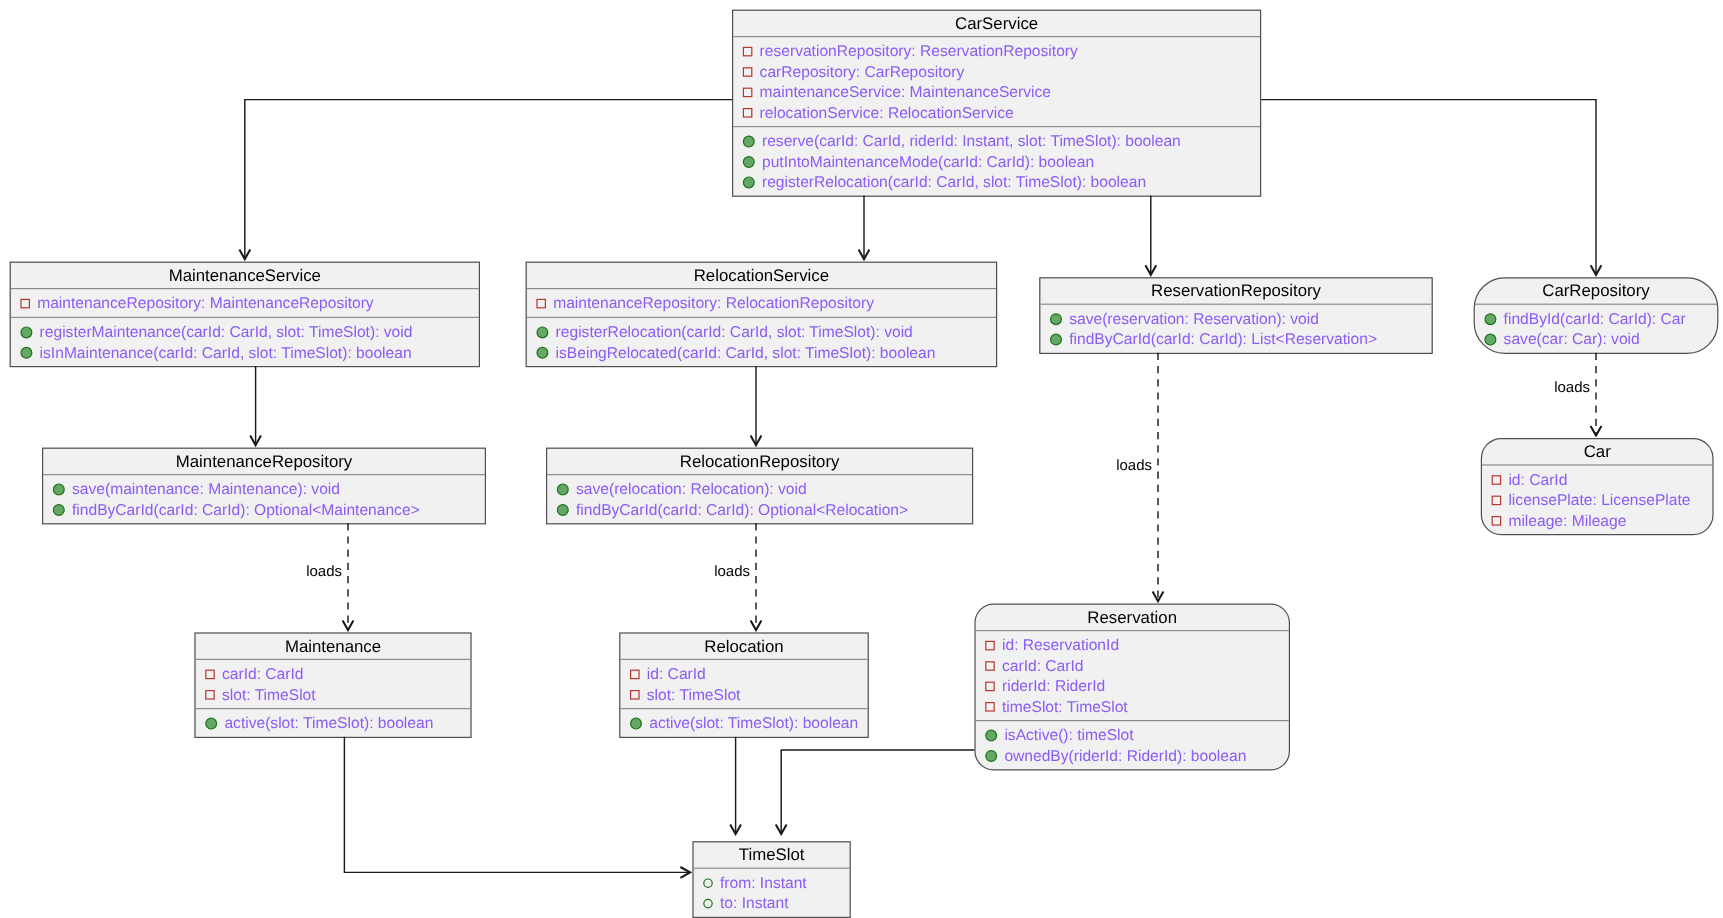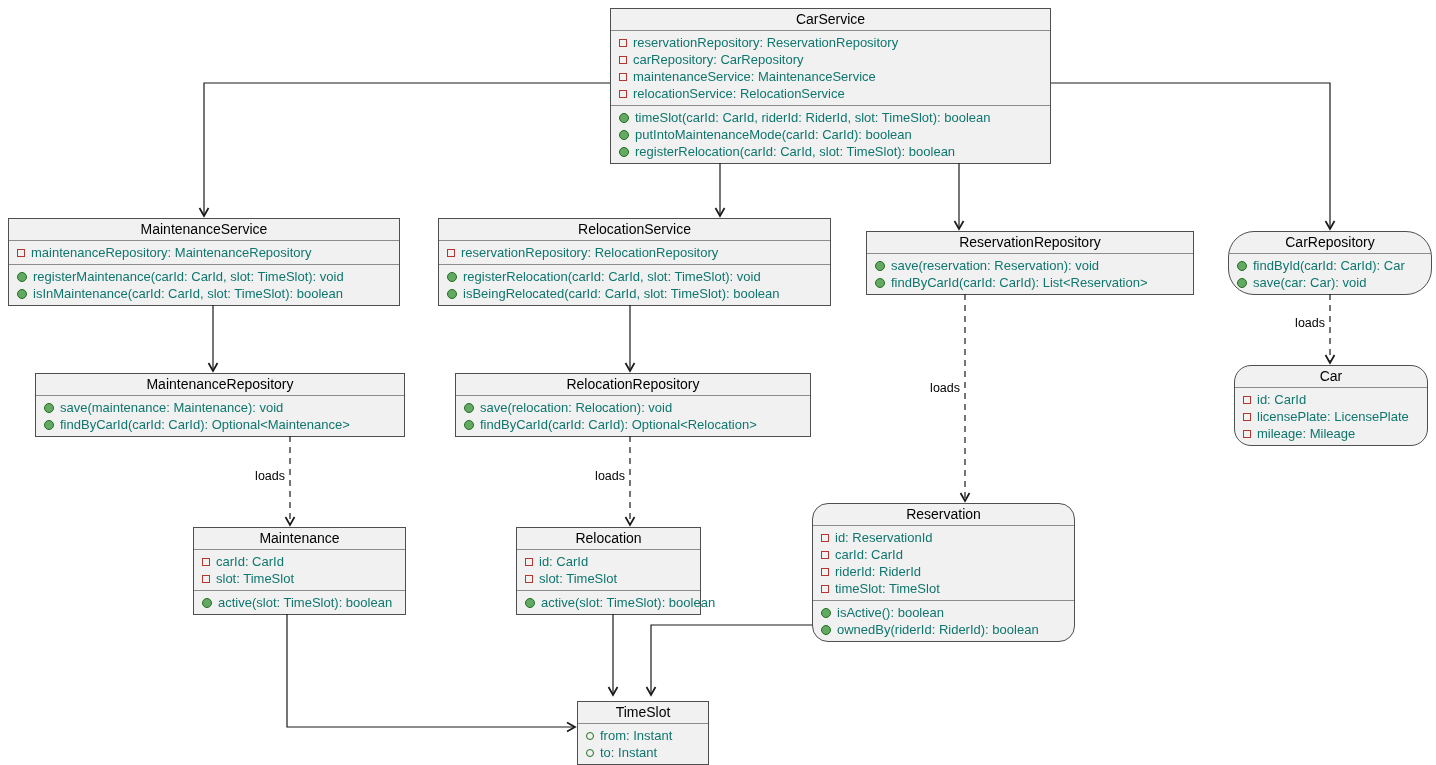--- a/index.html
+++ b/index.html
@@ -4,21 +4,21 @@
 <style>
   html,body{margin:0;padding:0;background:#fff;}
   .canvas{position:relative;width:1436px;height:765px;background:#ffffff;
           font-family:"Liberation Sans",sans-serif;overflow:hidden;}
   .class-box{position:absolute;background:var(--class-fill,#f1f1f1);
              border:1px solid var(--class-border,#4f4f4f);box-sizing:border-box;}
   .class-title{line-height:21px;height:21px;text-align:center;font-size:14px;color:#000;
                padding:0 6px;white-space:nowrap;}
   .compartment{border-top:1px solid var(--separator,#8c8c8c);padding:3px 0;}
   .member{display:flex;align-items:center;line-height:17px;height:17px;font-size:13px;
-          color:#0f766e;padding:0 8px;white-space:nowrap;}
+          color:#8b5cf6;padding:0 8px;white-space:nowrap;}
   .icon{flex:0 0 auto;margin-right:6px;box-sizing:content-box;}
   .icon.private-field{width:6px;height:6px;border:1.5px solid var(--red,#b4372f);background:transparent;}
   .icon.public-method{width:8px;height:8px;border-radius:50%;background:var(--green-fill,#63a863);
                       border:1px solid var(--green-border,#20701f);}
   .icon.public-field{width:6px;height:6px;border-radius:50%;background:transparent;
                      border:1.5px solid var(--green-border,#2e8b2e);}
   svg.edges{position:absolute;left:0;top:0;pointer-events:none;}
   .edge{stroke:var(--edge,#1a1a1a);stroke-width:1.2;fill:none;}
   .edge.dashed{stroke-dasharray:6 5;}
   .edge-label{font-size:12.5px;fill:#000;font-family:"Liberation Sans",sans-serif;}
@@ -43,21 +43,21 @@
           <span>maintenanceService: MaintenanceService</span>
         </div>
         <div class="member">
           <span class="icon private-field"></span>
           <span>relocationService: RelocationService</span>
         </div>
       </div>
       <div class="compartment">
         <div class="member">
           <span class="icon public-method"></span>
-          <span>timeSlot(carId: CarId, riderId: RiderId, slot: TimeSlot): boolean</span>
+          <span>reserve(carId: CarId, riderId: Instant, slot: TimeSlot): boolean</span>
         </div>
         <div class="member">
           <span class="icon public-method"></span>
           <span>putIntoMaintenanceMode(carId: CarId): boolean</span>
         </div>
         <div class="member">
           <span class="icon public-method"></span>
           <span>registerRelocation(carId: CarId, slot: TimeSlot): boolean</span>
         </div>
       </div>
@@ -79,21 +79,21 @@
           <span class="icon public-method"></span>
           <span>isInMaintenance(carId: CarId, slot: TimeSlot): boolean</span>
         </div>
       </div>
     </div>
     <div class="class-box" style="left: 438px; top: 218px; width: 393px;">
       <div class="class-title">RelocationService</div>
       <div class="compartment">
         <div class="member">
           <span class="icon private-field"></span>
-          <span>reservationRepository: RelocationRepository</span>
+          <span>maintenanceRepository: RelocationRepository</span>
         </div>
       </div>
       <div class="compartment">
         <div class="member">
           <span class="icon public-method"></span>
           <span>registerRelocation(carId: CarId, slot: TimeSlot): void</span>
         </div>
         <div class="member">
           <span class="icon public-method"></span>
           <span>isBeingRelocated(carId: CarId, slot: TimeSlot): boolean</span>
@@ -162,40 +162,40 @@
         <div class="member">
           <span class="icon private-field"></span>
           <span>licensePlate: LicensePlate</span>
         </div>
         <div class="member">
           <span class="icon private-field"></span>
           <span>mileage: Mileage</span>
         </div>
       </div>
     </div>
-    <div class="class-box" style="left: 193px; top: 527px; width: 213px;">
+    <div class="class-box" style="left: 162px; top: 527px; width: 231px;">
       <div class="class-title">Maintenance</div>
       <div class="compartment">
         <div class="member">
           <span class="icon private-field"></span>
           <span>carId: CarId</span>
         </div>
         <div class="member">
           <span class="icon private-field"></span>
           <span>slot: TimeSlot</span>
         </div>
       </div>
       <div class="compartment">
         <div class="member">
           <span class="icon public-method"></span>
           <span>active(slot: TimeSlot): boolean</span>
         </div>
       </div>
     </div>
-    <div class="class-box" style="left: 516px; top: 527px; width: 185px;">
+    <div class="class-box" style="left: 516px; top: 527px; width: 208px;">
       <div class="class-title">Relocation</div>
       <div class="compartment">
         <div class="member">
           <span class="icon private-field"></span>
           <span>id: CarId</span>
         </div>
         <div class="member">
           <span class="icon private-field"></span>
           <span>slot: TimeSlot</span>
         </div>
@@ -223,21 +223,21 @@
           <span>riderId: RiderId</span>
         </div>
         <div class="member">
           <span class="icon private-field"></span>
           <span>timeSlot: TimeSlot</span>
         </div>
       </div>
       <div class="compartment">
         <div class="member">
           <span class="icon public-method"></span>
-          <span>isActive(): boolean</span>
+          <span>isActive(): timeSlot</span>
         </div>
         <div class="member">
           <span class="icon public-method"></span>
           <span>ownedBy(riderId: RiderId): boolean</span>
         </div>
       </div>
     </div>
     <div class="class-box" style="left: 577px; top: 701px; width: 132px;">
       <div class="class-title">TimeSlot</div>
       <div class="compartment">

